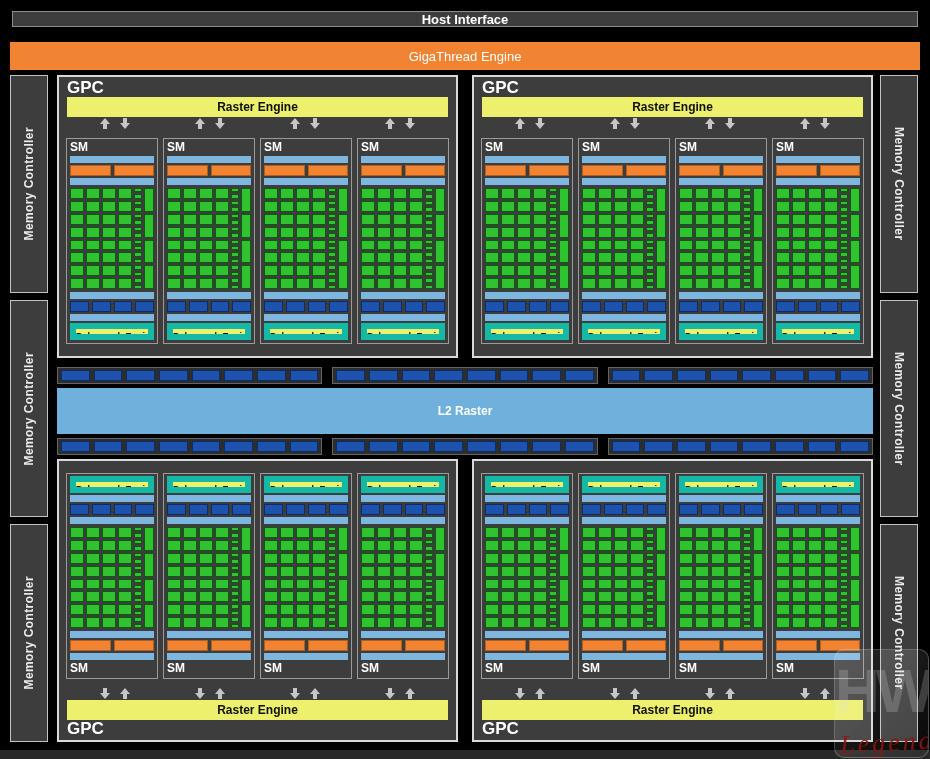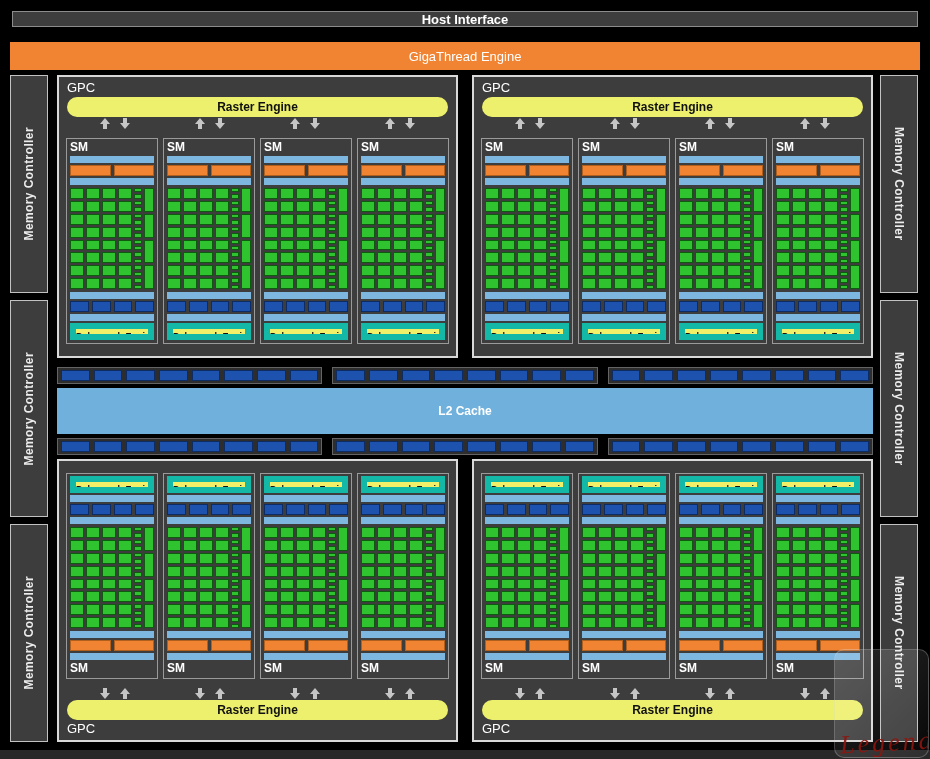--- a/index.html
+++ b/index.html
@@ -43,25 +43,25 @@
   .gpc {
     position:absolute; width:401px; height:283px;
     background: var(--block-gray); border:2px solid #d9d9d9;
     display:flex; flex-direction:column; padding:2px 6px 4px;
   }
   .gpc.bottom { padding:4px 6px 2px; }
   #gpc-tl { left:57px; top:75px; }
   #gpc-tr { left:472px; top:75px; }
   #gpc-bl { left:57px; top:459px; }
   #gpc-br { left:472px; top:459px; }
-  .gpc-label { flex:0 0 18px; line-height:18px; color:#fff; font-weight:normal; font-size:13px; padding-left:2px; }
+  .gpc-label { flex:0 0 18px; line-height:18px; color:#fff; font-weight:bold; font-size:17px; padding-left:2px; }
   .raster {
     flex:0 0 20px; line-height:20px; margin:0 2px;
     background: var(--raster-yellow); color:#101010;
-    font-weight:bold; font-size:12px; text-align:center;border-radius:10px;
+    font-weight:bold; font-size:12px; text-align:center;
   }
   .arrow-row { flex:0 0 13px; display:flex; padding:0 2px; }
   .arrow-cell { flex:1; display:flex; justify-content:center; align-items:center; gap:10px; }
   .arrow { position:relative; display:inline-block; width:10px; height:11px; }
   .arrow.up::before {
     content:""; position:absolute; top:0; left:0;
     border-left:5px solid transparent; border-right:5px solid transparent;
     border-bottom:6px solid var(--arrow-gray);
   }
   .arrow.up::after { content:""; position:absolute; top:6px; left:3px; width:4px; height:5px; background:var(--arrow-gray); }
@@ -186,21 +186,21 @@
       <div class="bseg"></div>
       <div class="bseg"></div>
       <div class="bseg"></div>
       <div class="bseg"></div>
       <div class="bseg"></div>
       <div class="bseg"></div>
       <div class="bseg"></div>
     </div>
   </div>
 <div id="l2-cache">
-  <span>L2 Cache</span>
+  <span>L2 Raster</span>
 </div>
 <div id="strips-bottom" class="strip-row">
     <div class="strip-group">
       <div class="bseg"></div>
       <div class="bseg"></div>
       <div class="bseg"></div>
       <div class="bseg"></div>
       <div class="bseg"></div>
       <div class="bseg"></div>
       <div class="bseg"></div>
@@ -224,20 +224,21 @@
       <div class="bseg"></div>
       <div class="bseg"></div>
       <div class="bseg"></div>
       <div class="bseg"></div>
     </div>
   </div>
 
 <div id="bottom-strip"></div>
 
 <div id="watermark">
+  <span id="wm-monogram">HW</span>
   <span id="wm-script">Legend</span>
 </div>
 
 <div class="gpc top" id="gpc-tl">
     <div class="gpc-label">GPC</div>
     <div class="raster">Raster Engine</div>
     <div class="arrow-row">
       <div class="arrow-cell">
         <span class="arrow up"></span>
         <span class="arrow down"></span>

